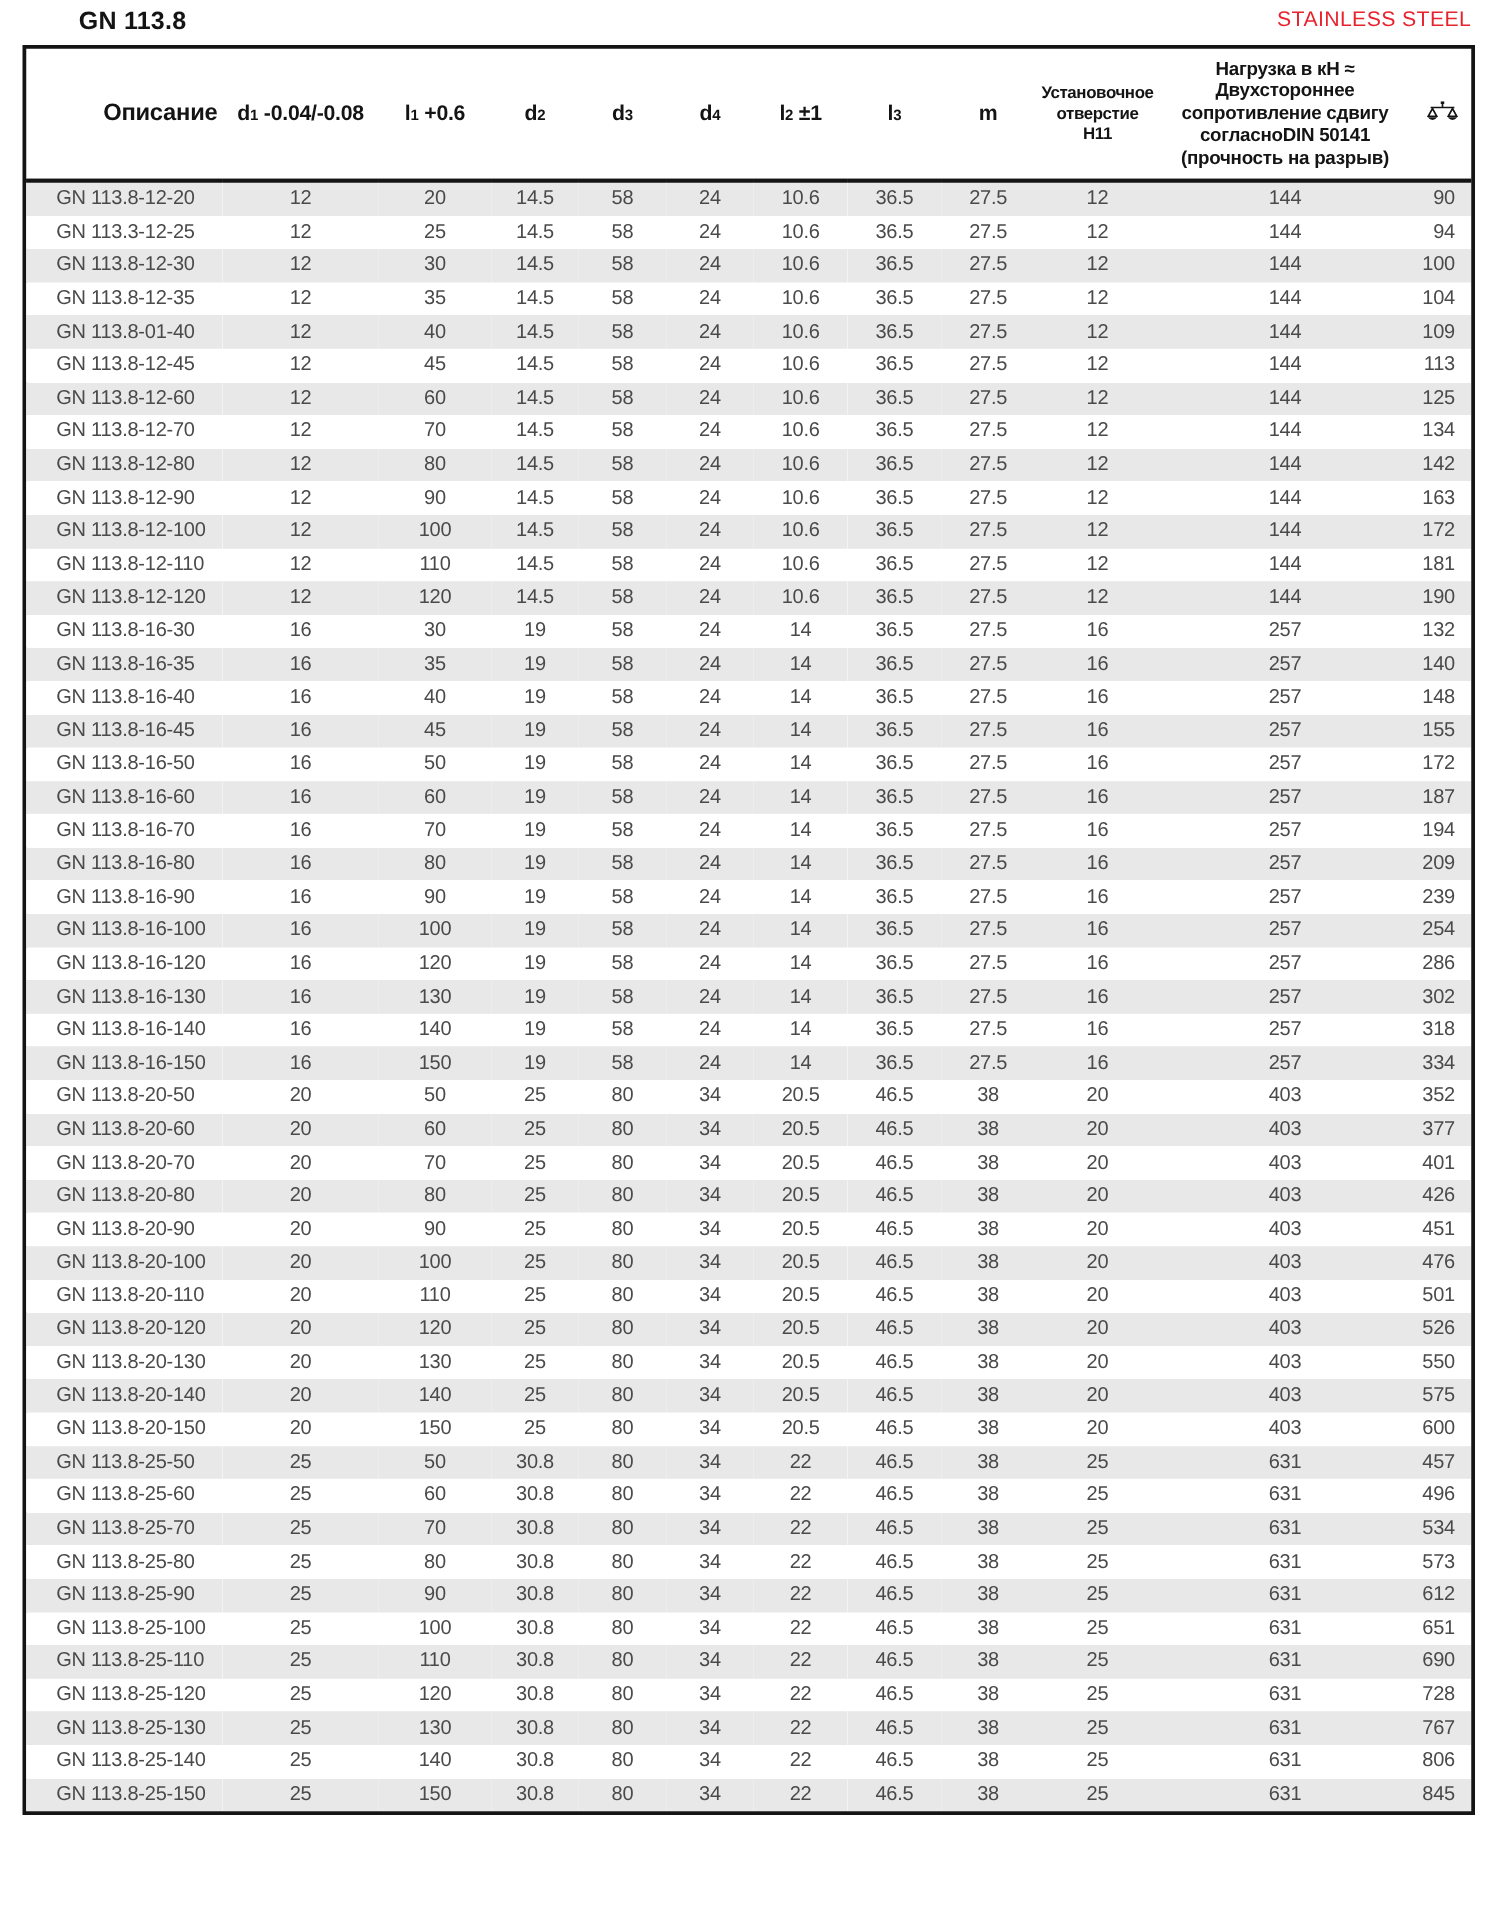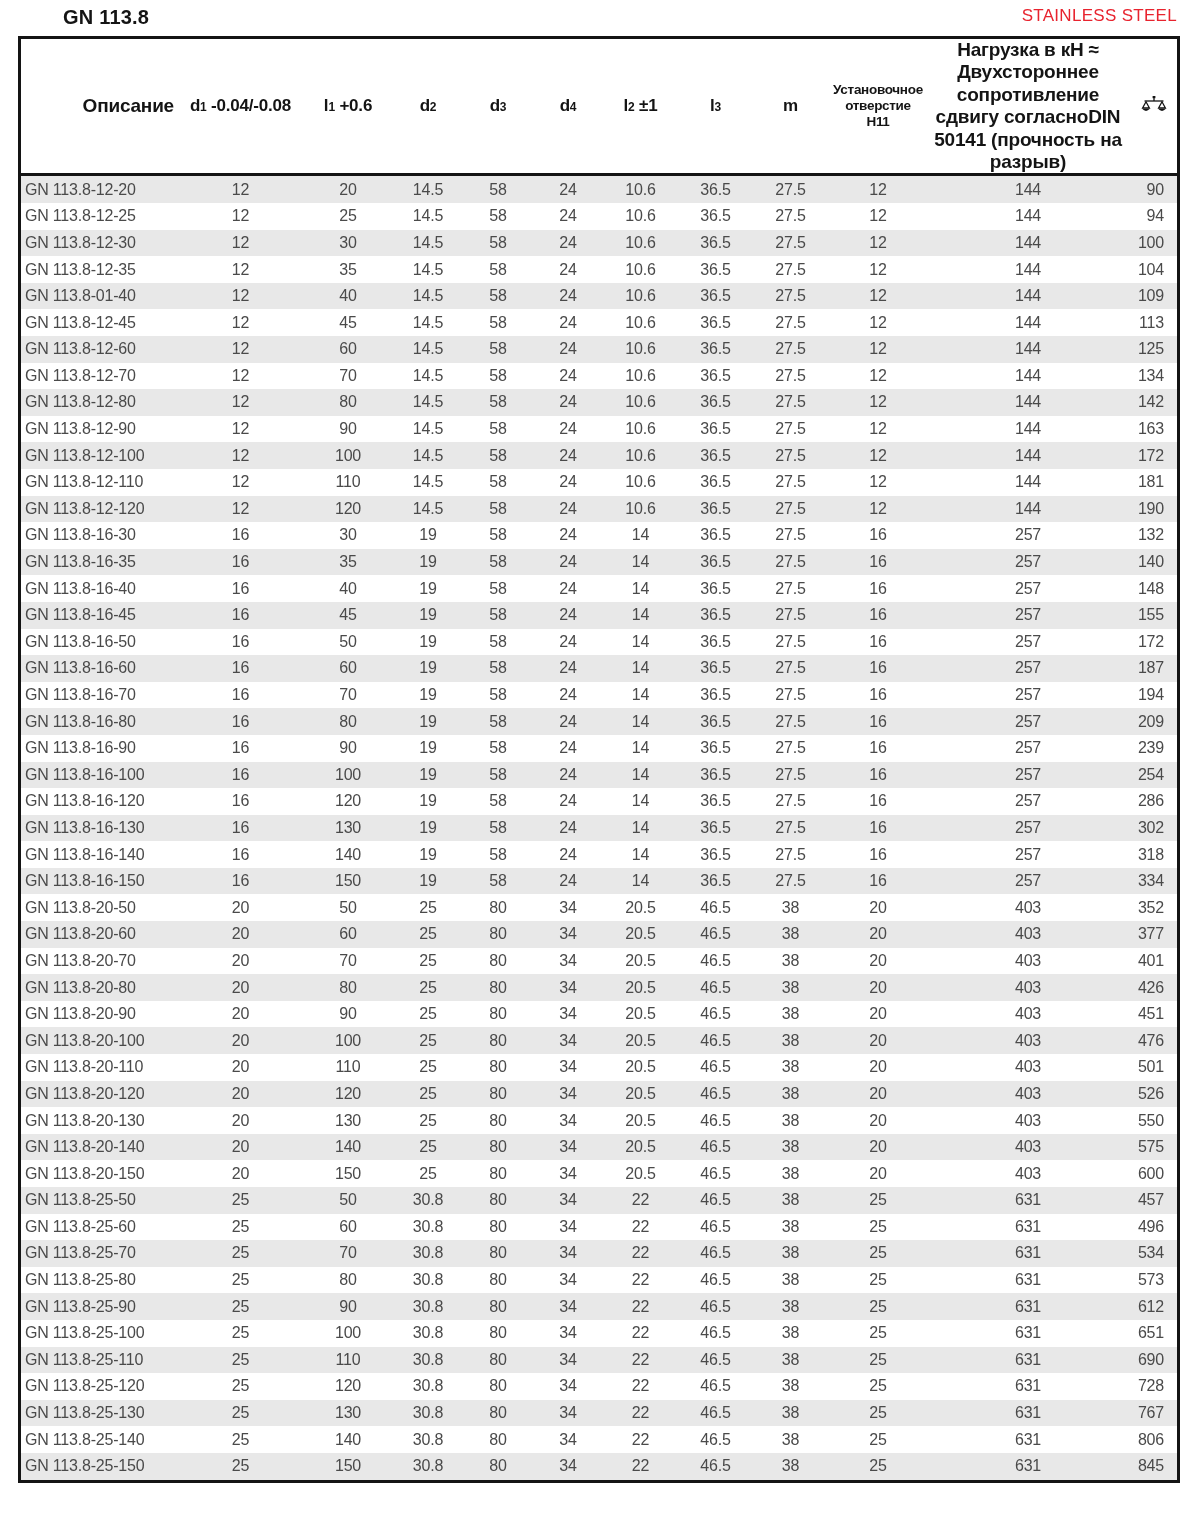--- a/index.html
+++ b/index.html
@@ -25,30 +25,30 @@
   }
   table{border-collapse:collapse;table-layout:fixed;width:100%;}
   thead th{
     border-bottom:3px solid var(--ink);
     height:104px;vertical-align:middle;
     font-weight:bold;color:var(--ink);
     font-size:17px;padding:0 4px;letter-spacing:-0.2px;
   }
   th.col-description{text-align:right;padding-left:8px;font-size:19px;}
   th.col-mounting_hole{font-size:13.5px;line-height:1.22;letter-spacing:-0.3px;}
-  th.col-load{font-size:19px;line-height:1.18;padding:0 2px;letter-spacing:-0.2px;}
+  th.col-load{font-size:15px;line-height:1.18;padding:0 2px;letter-spacing:-0.2px;}
   th.col-weight{padding-right:10px;}
   .hdr-sub{font-size:12px;font-weight:bold;}
   tbody td{
     height:26.6px;font-size:16px;color:var(--body-ink);
     padding:0 4px;white-space:nowrap;overflow:hidden;letter-spacing:-0.2px;
   }
   tbody tr{background:#ffffff;}
   tbody tr:nth-child(odd){background:var(--row-alt);}
-  td.col-description{text-align:left;padding-left:4px;}
+  td.col-description{text-align:left;padding-left:24px;}
   .align-center{text-align:center;}
   .align-right{text-align:right;}
   td.col-weight{padding-right:13px;}
   
   col.col-description{width:157px;}
   col.col-d1{width:125px;}
   col.col-l1{width:90px;}
   col.col-d2{width:70px;}
   col.col-d3{width:70px;}
   col.col-d4{width:70px;}
@@ -120,21 +120,21 @@
             <td class="col-d3 align-center">58</td>
             <td class="col-d4 align-center">24</td>
             <td class="col-l2 align-center">10.6</td>
             <td class="col-l3 align-center">36.5</td>
             <td class="col-m align-center">27.5</td>
             <td class="col-mounting_hole align-center">12</td>
             <td class="col-load align-center">144</td>
             <td class="col-weight align-right">90</td>
           </tr>
           <tr>
-            <td class="col-description align-left">GN 113.8-12-25</td>
+            <td class="col-description align-left">GN 113.3-12-25</td>
             <td class="col-d1 align-center">12</td>
             <td class="col-l1 align-center">25</td>
             <td class="col-d2 align-center">14.5</td>
             <td class="col-d3 align-center">58</td>
             <td class="col-d4 align-center">24</td>
             <td class="col-l2 align-center">10.6</td>
             <td class="col-l3 align-center">36.5</td>
             <td class="col-m align-center">27.5</td>
             <td class="col-mounting_hole align-center">12</td>
             <td class="col-load align-center">144</td>

